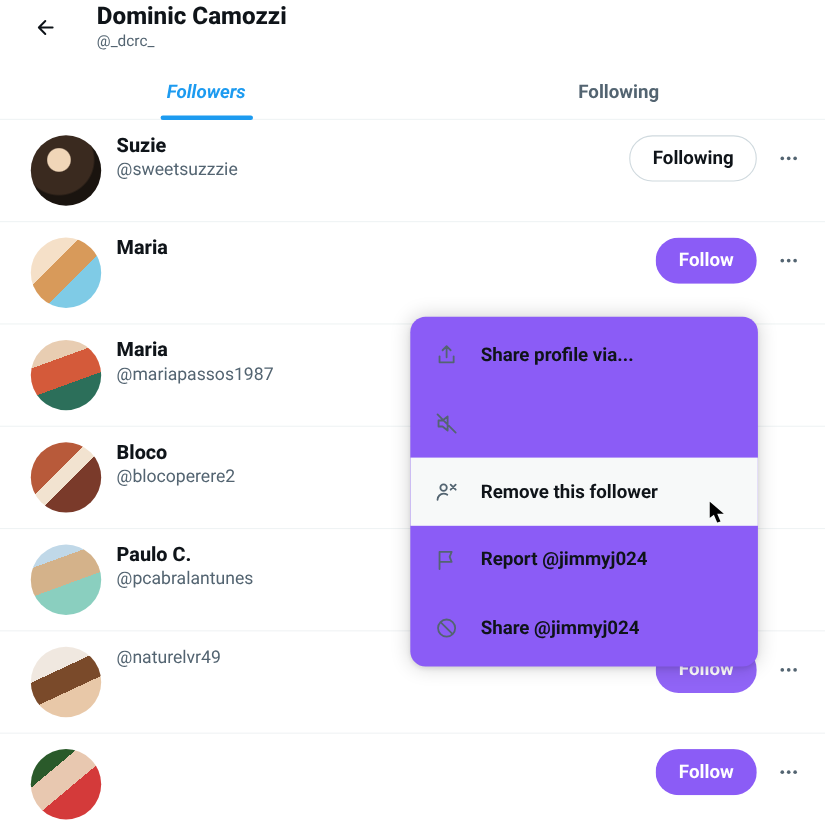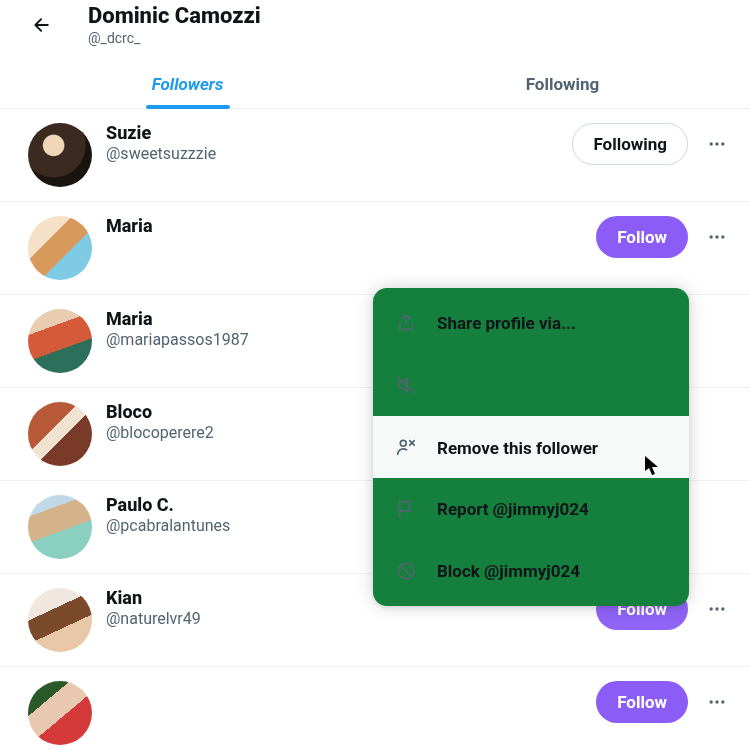--- a/index.html
+++ b/index.html
@@ -139,21 +139,21 @@
     cursor: pointer;
     color: var(--muted);
   }
   .more svg { width: 20px; height: 20px; }
 
   .menu {
     position: absolute;
     top: 288px;
     left: 373px;
     width: 316px;
-    background: #15803d;
+    background: #8b5cf6;
     border-radius: 14px;
     box-shadow: 0 0 18px rgba(0,0,0,0.18), 0 2px 4px rgba(0,0,0,0.08);
     overflow: hidden;
     padding: 4px 0;
   }
   .menu-item {
     display: flex;
     align-items: center;
     gap: 20px;
     padding: 20px 22px;
@@ -259,21 +259,20 @@
     <div class="info">
       <div class="dname">Paulo C.</div>
       <div class="dhandle">@pcabralantunes</div>
     </div>
     <div class="actions"></div>
   </div>
 
   <div class="row">
     <div class="avatar av5"></div>
     <div class="info">
-      <div class="dname">Kian</div>
       <div class="dhandle">@naturelvr49</div>
     </div>
     <div class="actions">
       <div class="btn follow" style="opacity:0.95">Follow</div>
       <div class="more">
         <svg viewBox="0 0 24 24">
             <circle cx="5" cy="12" r="2" fill="#536471"></circle>
             <circle cx="12" cy="12" r="2" fill="#536471"></circle>
             <circle cx="19" cy="12" r="2" fill="#536471"></circle>
           </svg>
@@ -337,21 +336,21 @@
   </div>
   <div class="menu-item">
     <span class="mi-icon">
       <svg viewBox="0 0 24 24">
           <g fill="none" stroke="#536471" stroke-width="1.8">
             <circle cx="12" cy="12" r="8.5"></circle>
             <path d="M6 6l12 12"></path>
           </g>
         </svg>
     </span>
-    <span>Block @jimmyj024</span>
+    <span>Share @jimmyj024</span>
   </div>
 </div>
 
 <div class="cursor">
   <svg viewBox="0 0 14 20">
       <path d="M0 0l0 15 4-3 3 7 3-1-3-7 6 0z" fill="#000"></path>
     </svg>
 </div>
 
 </body></html>

